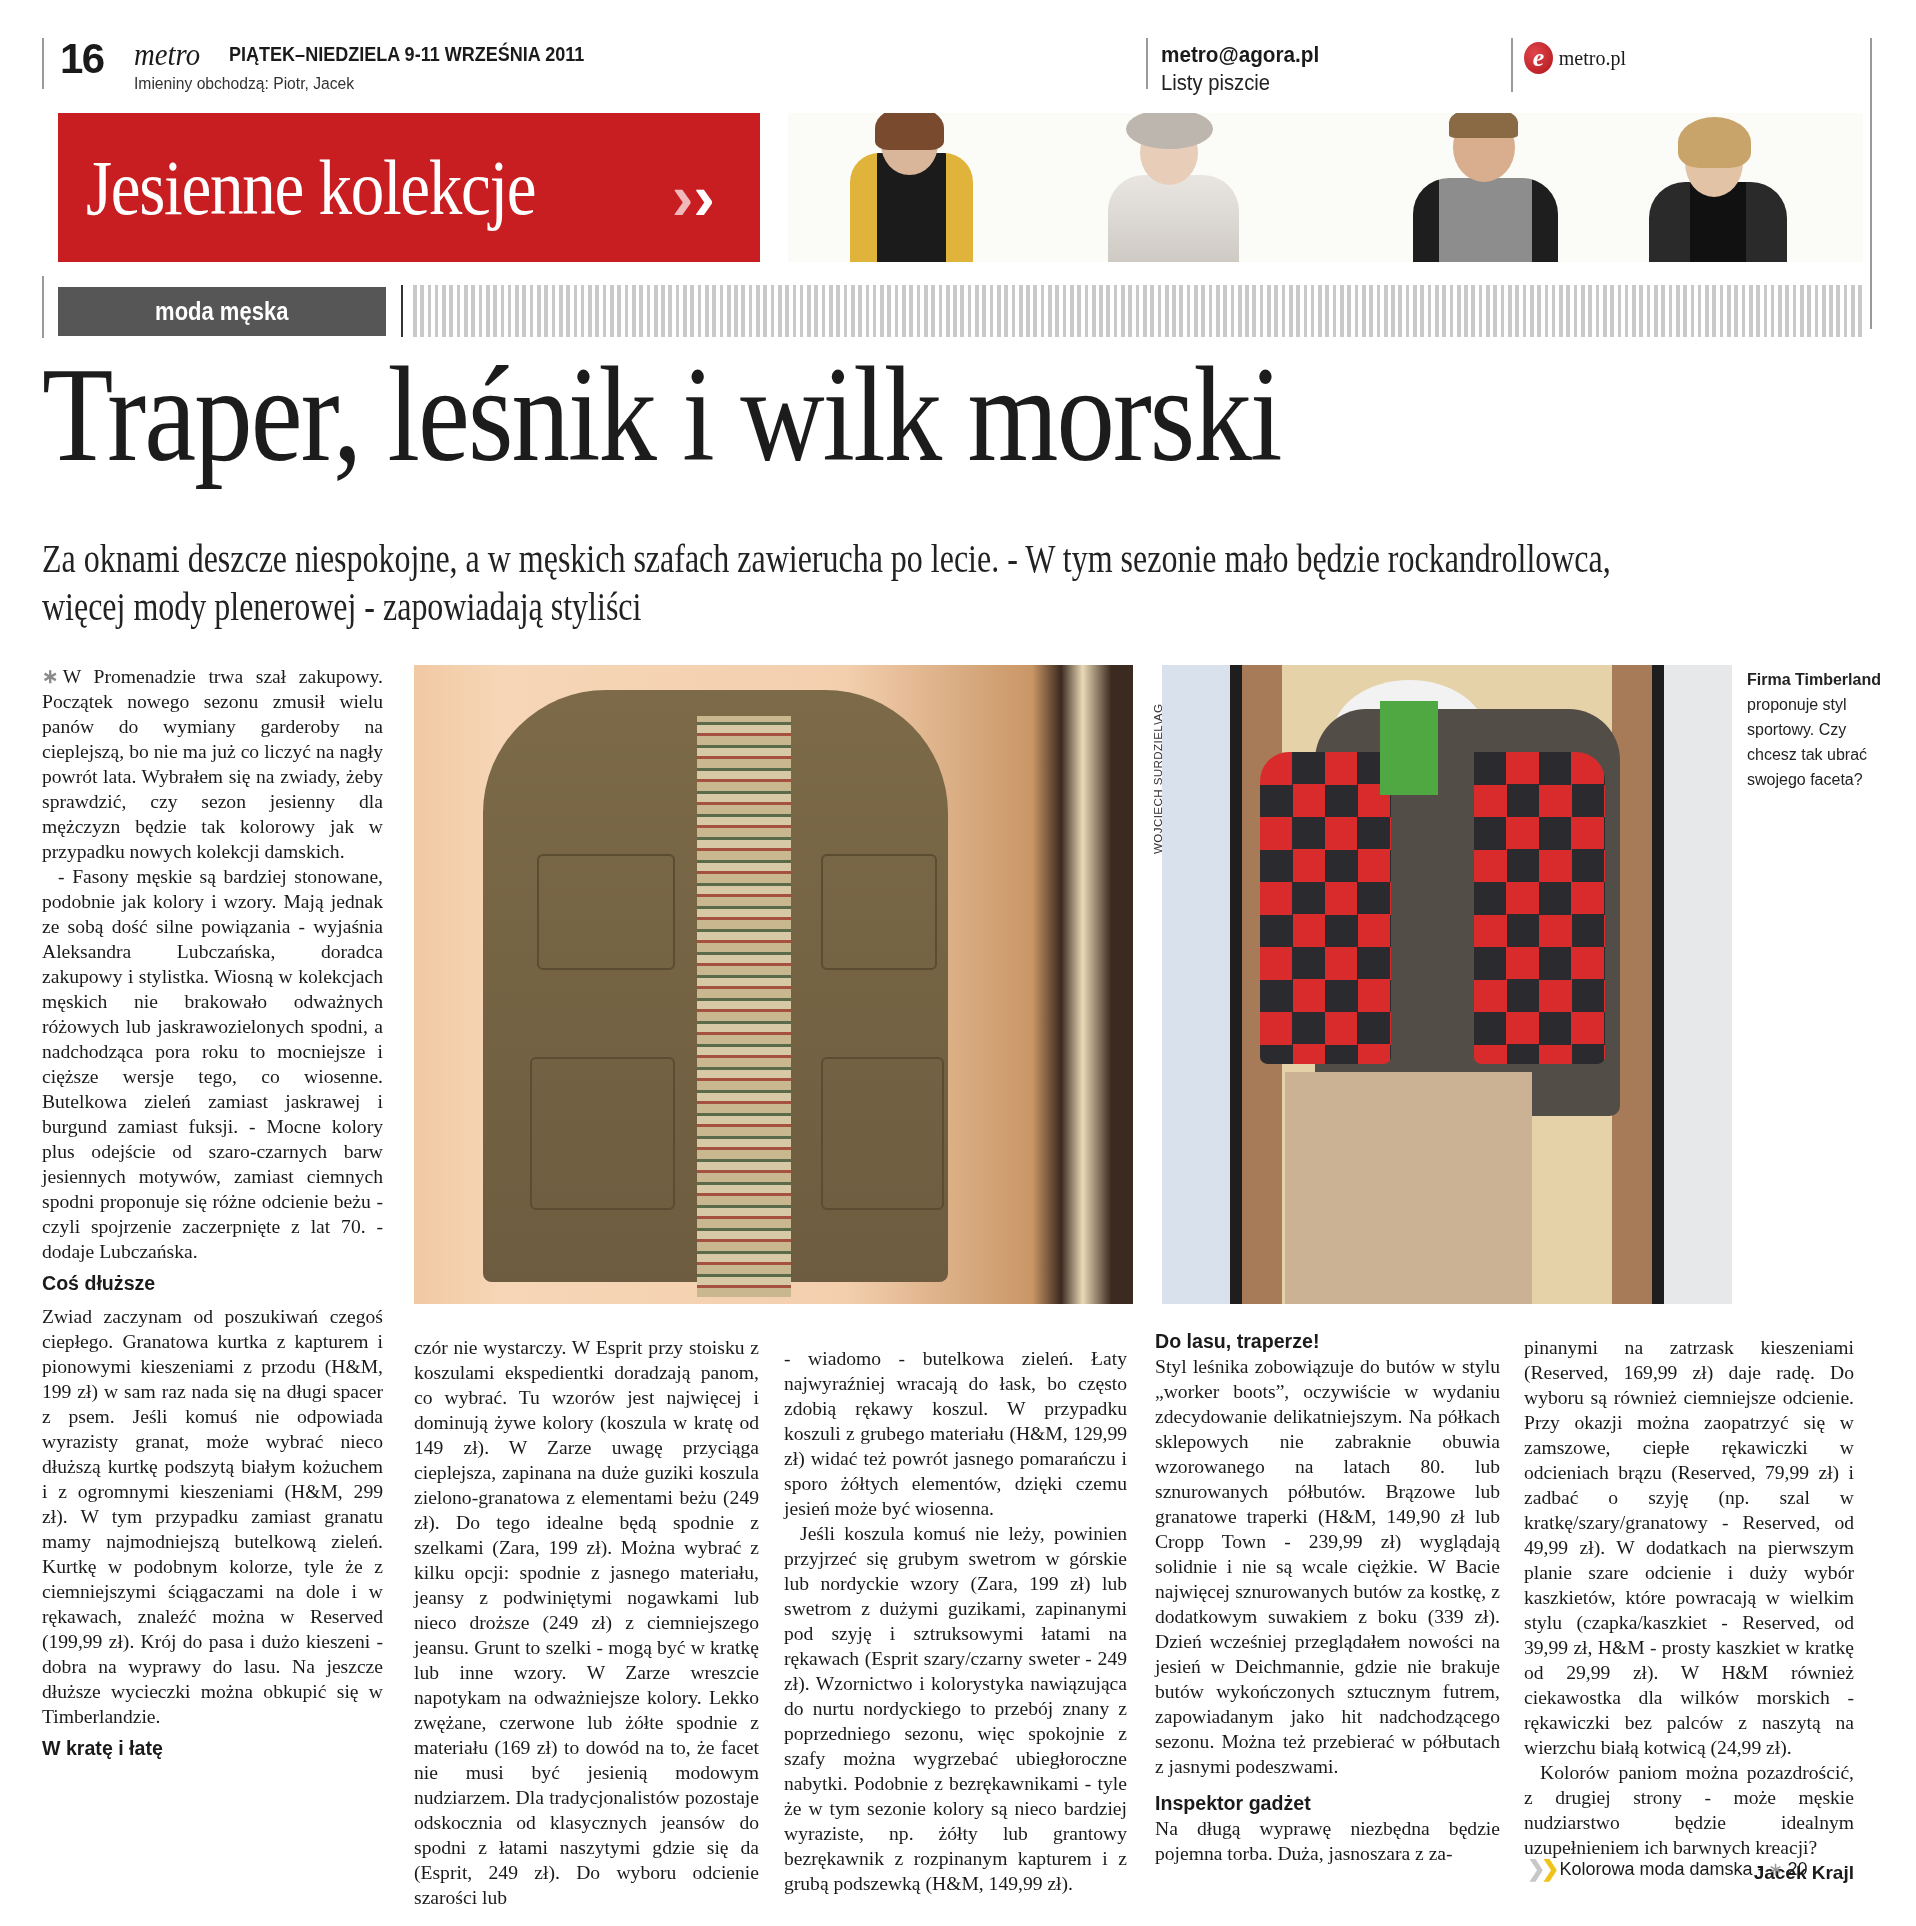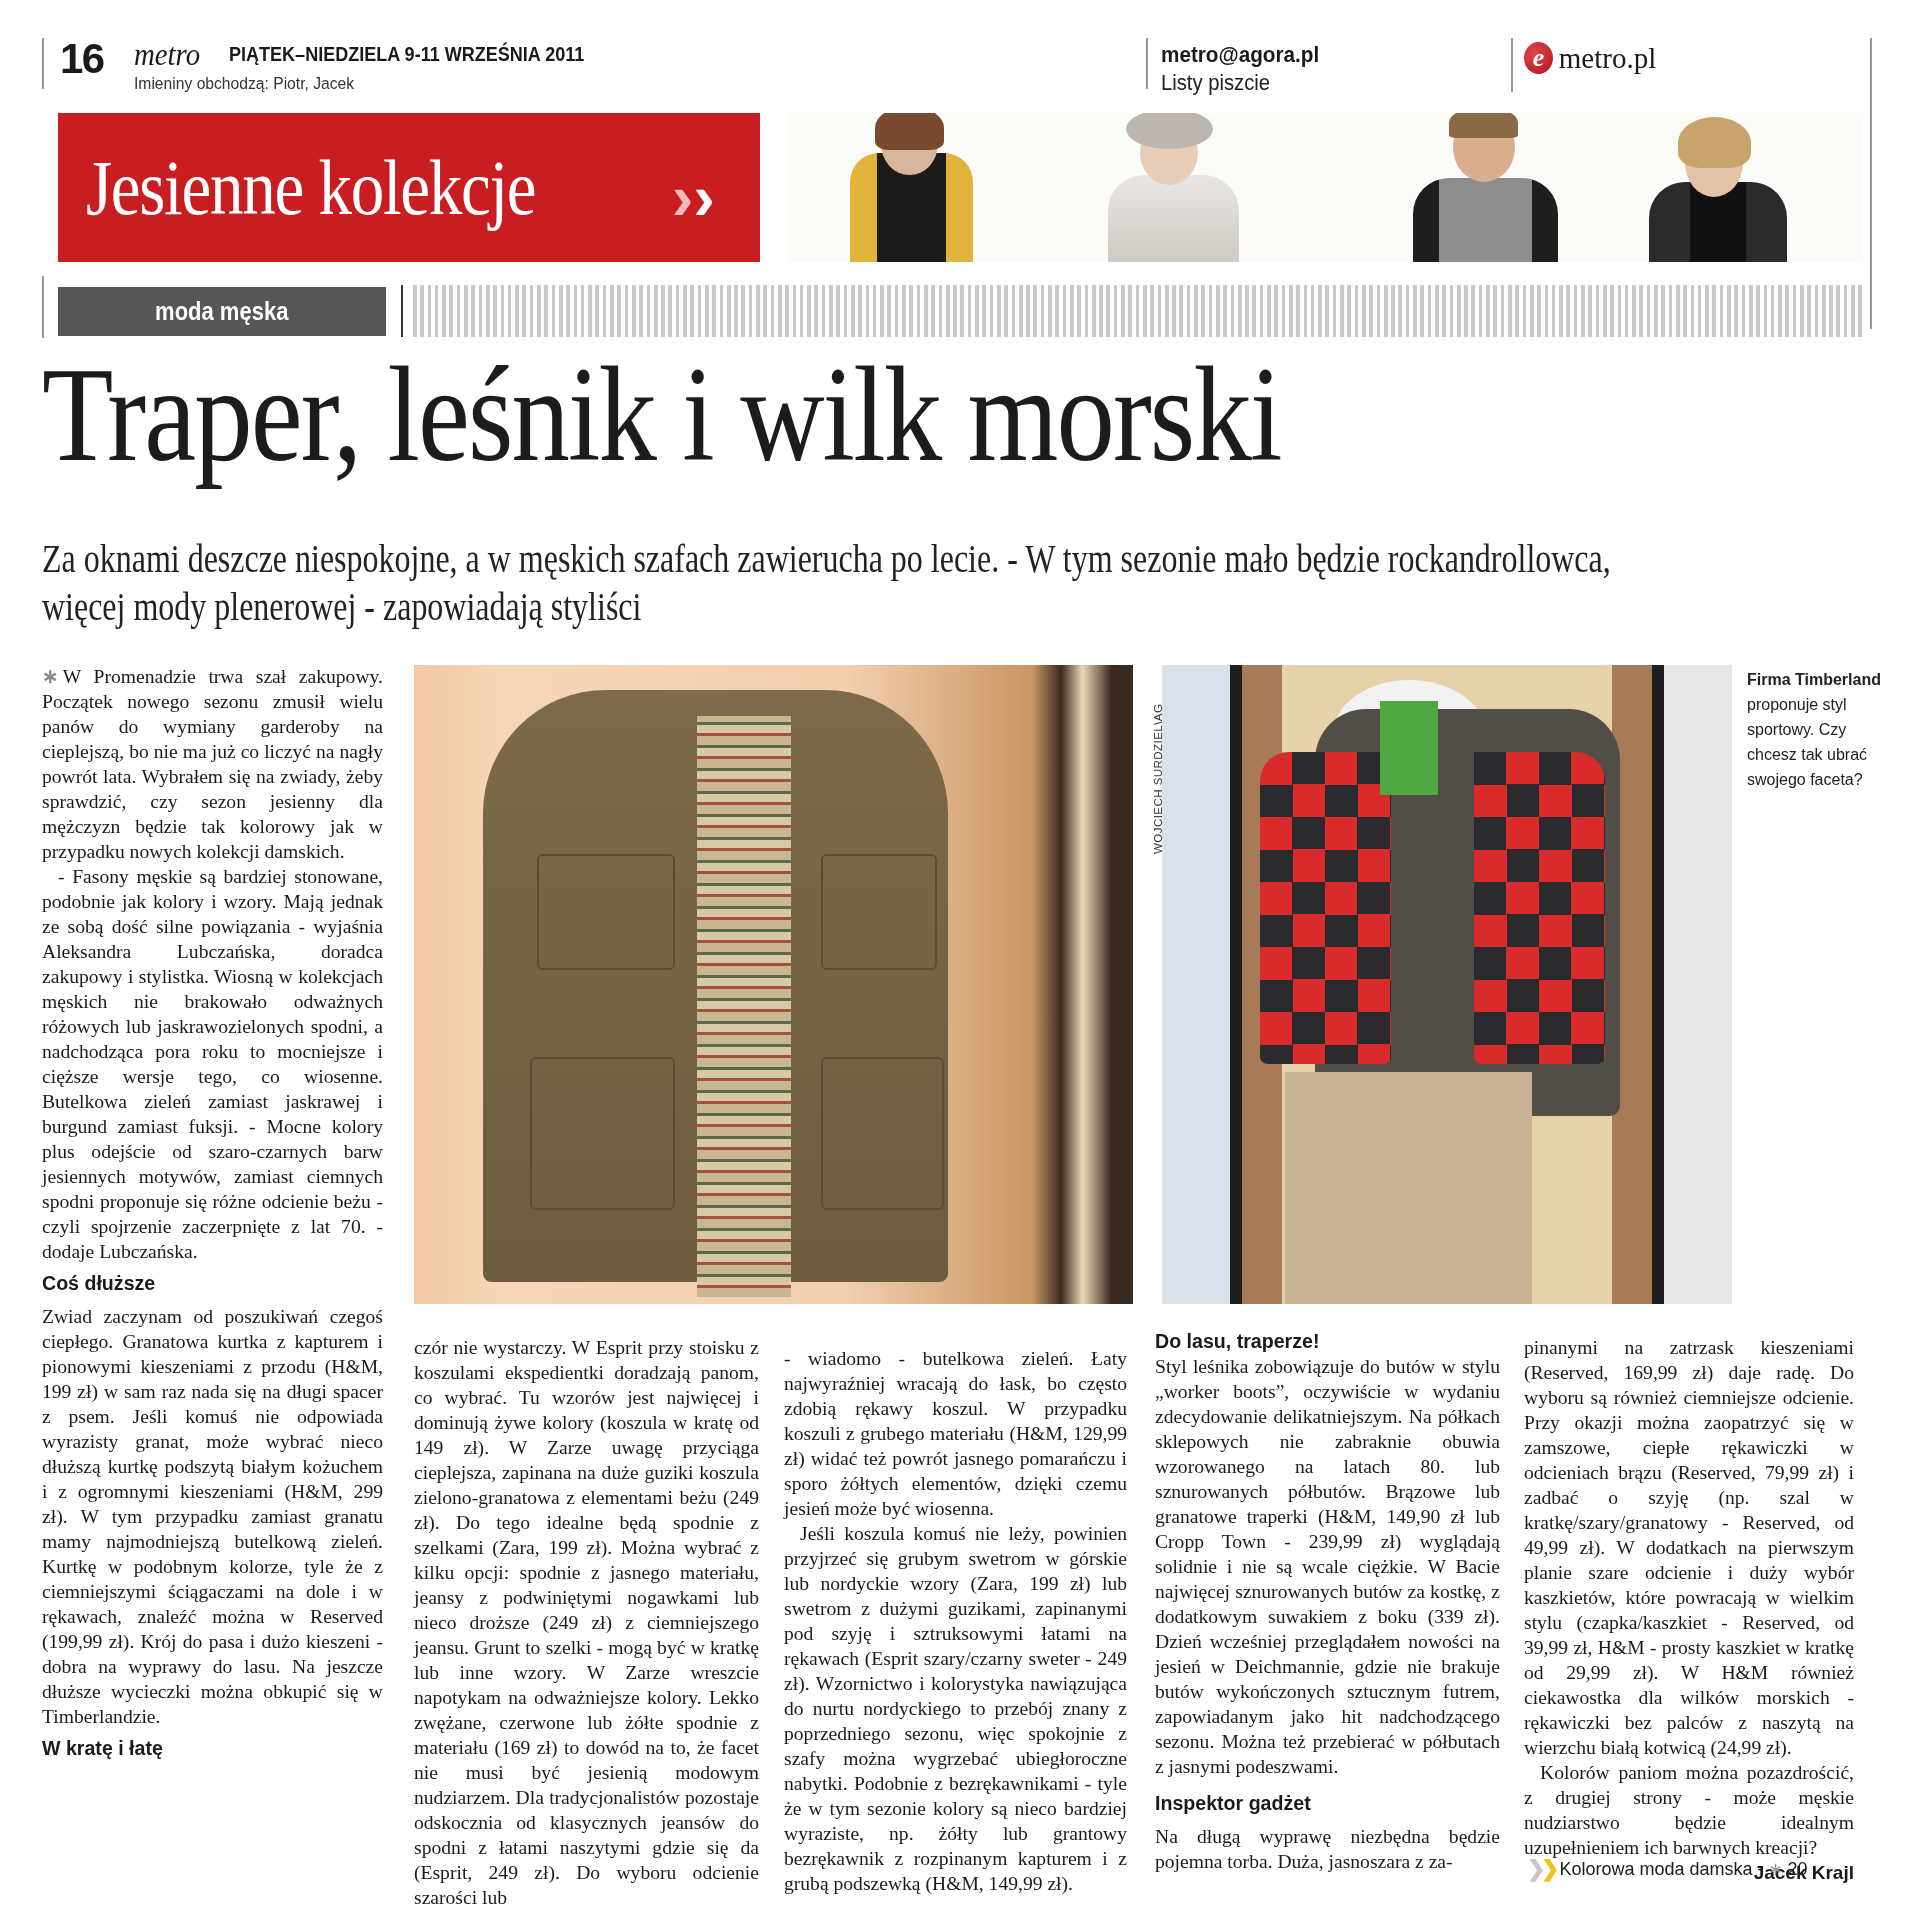--- a/index.html
+++ b/index.html
@@ -11,21 +11,21 @@
   
   .page-num { left: 60px; top: 38px; font-family: "Liberation Sans", sans-serif; font-weight: 700; font-size: 42px; letter-spacing: -1.5px; line-height: 1; text-align: right; }
   .brand { left: 134px; top: 38px; font-family: "Liberation Serif", serif; font-style: italic; font-size: 32px; line-height: 1; transform: scaleX(0.9); transform-origin: left; }
   .dateline { left: 229px; top: 45px; font-family: "Liberation Sans", sans-serif; font-weight: 700; font-size: 19.6px; line-height: 1; transform: scaleX(0.92); transform-origin: left; }
   .namedays { left: 134px; top: 73px; font-family: "Liberation Sans", sans-serif; font-size: 17.4px; color: #333; transform: scaleX(0.9); transform-origin: left; }
   .vline { background: #9a9a9a; width: 1.5px; }
   .email { left: 1161px; top: 44px; font-family: "Liberation Sans", sans-serif; font-weight: 700; font-size: 22.5px; line-height: 1; transform: scaleX(0.92); transform-origin: left; }
   .letters { left: 1161px; top: 70px; font-family: "Liberation Sans", sans-serif; font-size: 22px; color: #222; transform: scaleX(0.92); transform-origin: left; }
   .emetro { left: 1524px; top: 42px; display: flex; align-items: center; gap: 5.8px; }
   .emetro .e { width: 29px; height: 32px; border-radius: 50%; background: radial-gradient(circle at 35% 35%, #e0454b, #b0151c); color: #fff; font-family: "Liberation Serif", serif; font-style: italic; font-weight: 700; font-size: 26px; display: flex; align-items: center; justify-content: center; line-height: 1; }
-  .emetro .t { font-family: "Liberation Serif", serif; font-size: 29px; line-height: 1; }
+  .emetro .t { font-family: "Liberation Serif", serif; font-size: 20px; line-height: 1; }
 
   
   .banner { left: 58px; top: 113px; width: 702px; height: 149px; background: #c81e22; display: flex; align-items: center; padding-left: 28px; }
   .banner .title { color: #fff; font-family: "Liberation Serif", serif; font-size: 78px; line-height: 1; letter-spacing: -1.5px; transform: scaleX(0.86); transform-origin: left; white-space: nowrap; }
   .banner .chev { position: absolute; right: 45px; top: 51px; color: #fff; font-family: "Liberation Sans", sans-serif; font-weight: 700; font-size: 65px; line-height: 1; }
   .banner .chev span:first-child { color: #f2b9ba; }
 
   
   .strip { left: 788px; top: 113px; width: 1075px; height: 149px; background: #fbfbf8; overflow: hidden; }
   .model { position: absolute; bottom: 0; }
@@ -154,21 +154,21 @@
 </div>
 
 <div class="abs caption">
   <b>Firma Timberland</b>
   <span>proponuje styl sportowy. Czy chcesz tak ubrać swojego faceta?</span>
 </div>
 
 <div class="col" style="left:1155px; top:1329px; width:345px;">
   <div class="sub" style="margin-top:0; margin-bottom:0;">Do lasu, traperze!</div>
   <p>Styl leśnika zobowiązuje do butów w stylu „worker boots”, oczywiście w wydaniu zdecydowanie delikatniejszym. Na półkach sklepowych nie zabraknie obuwia wzorowanego na latach 80. lub sznurowanych półbutów. Brązowe lub granatowe traperki (H&amp;M, 149,90 zł lub Cropp Town - 239,99 zł) wyglądają solidnie i nie są wcale ciężkie. W Bacie najwięcej sznurowanych butów za kostkę, z dodatkowym suwakiem z boku (339 zł). Dzień wcześniej przeglądałem nowości na jesień w Deichmannie, gdzie nie brakuje butów wykończonych sztucznym futrem, zapowiadanym jako hit nadchodzącego sezonu. Można też przebierać w półbutach z jasnymi podeszwami.</p>
-  <div class="sub" style="margin-top:11.6px; margin-bottom:8px;">Inspektor gadżet</div>
+  <div class="sub" style="margin-top:11.6px; margin-bottom:0;">Inspektor gadżet</div>
   <p>Na długą wyprawę niezbędna będzie pojemna torba. Duża, jasnoszara z za-</p>
 </div>
 
 <div class="col" style="left:1524px; top:1335px; width:330px;">
   <p>pinanymi na zatrzask kieszeniami (Reserved, 169,99 zł) daje radę. Do wyboru są również ciemniejsze odcienie. Przy okazji można zaopatrzyć się w zamszowe, ciepłe rękawiczki w odcieniach brązu (Reserved, 79,99 zł) i zadbać o szyję (np. szal w kratkę/szary/granatowy - Reserved, od 49,99 zł). W dodatkach na pierwszym planie szare odcienie i duży wybór kaszkietów, które powracają w wielkim stylu (czapka/kaszkiet - Reserved, od 39,99 zł, H&amp;M - prosty kaszkiet w kratkę od 29,99 zł). W H&amp;M również ciekawostka dla wilków morskich - rękawiczki bez palców z naszytą na wierzchu białą kotwicą (24,99 zł).</p>
   <p class="ind">Kolorów paniom można pozazdrościć, z drugiej strony - może męskie nudziarstwo będzie idealnym uzupełnieniem ich barwnych kreacji?</p>
   <div class="author">Jacek Krajl</div>
 </div>
 
 <div class="abs crossref">

